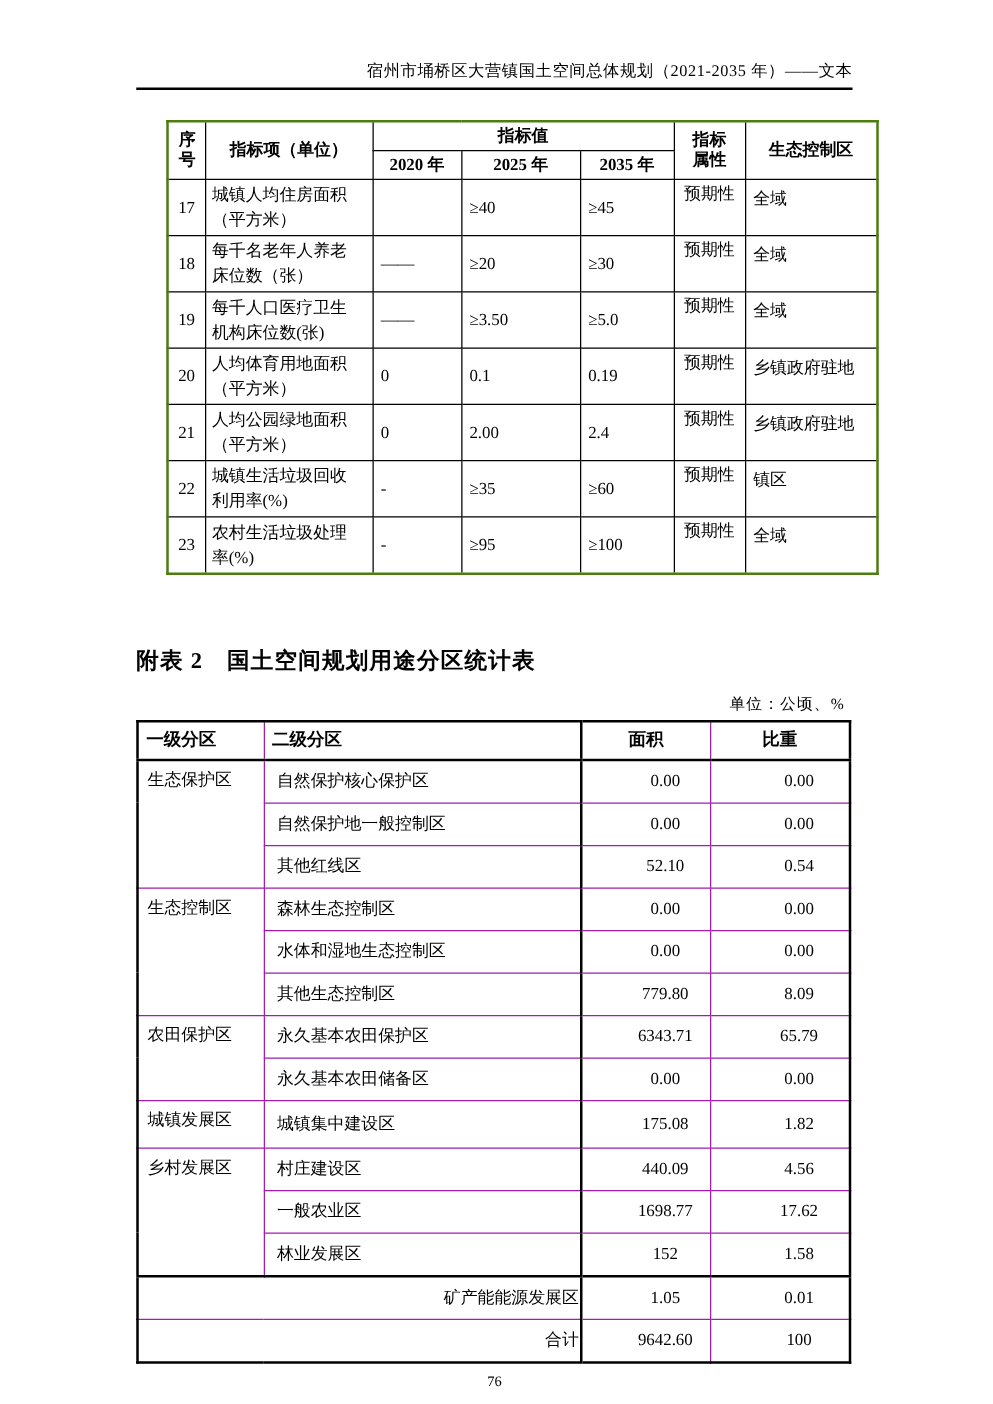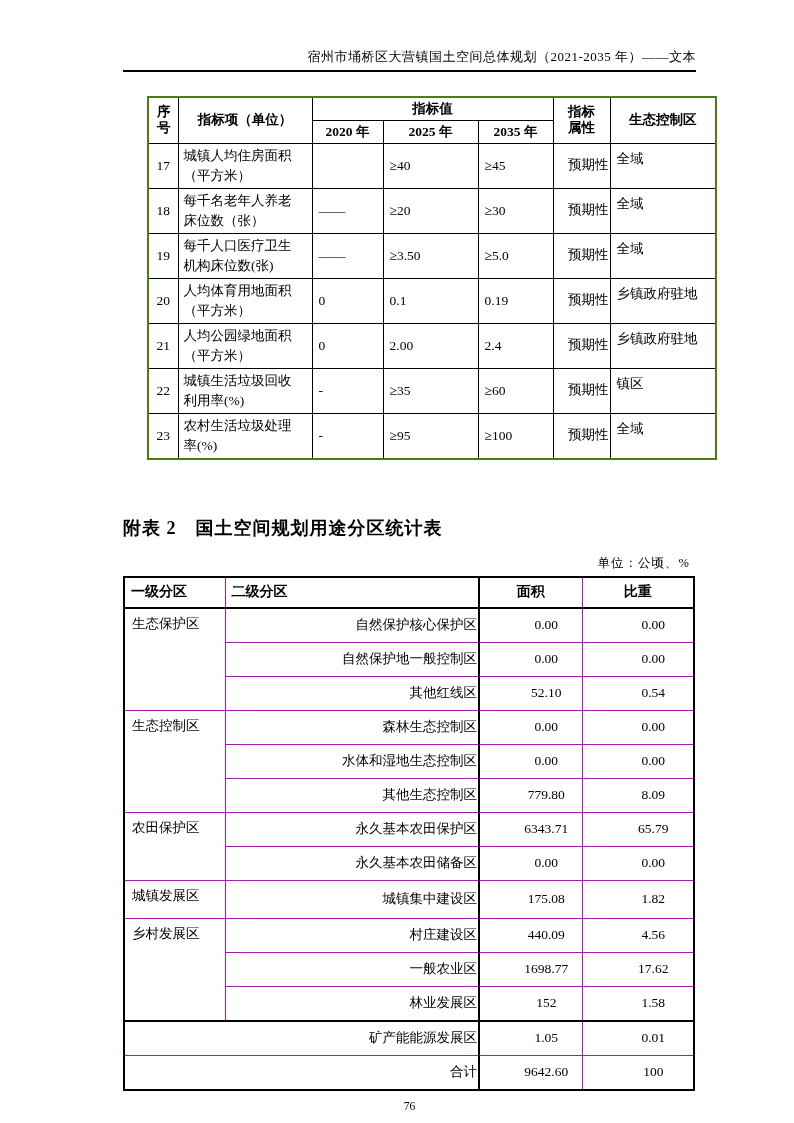--- a/index.html
+++ b/index.html
@@ -4,21 +4,21 @@
 <style>
   html, body { margin:0; padding:0; background:#ffffff; }
   .page {
     position:relative;
     width:794px; height:1123px;
     background:#ffffff;
     color:#000;
     font-family:"Liberation Serif","DejaVu Serif",serif;
     overflow:hidden;
   }
-  .content { position:absolute; left:123px; top:45px; width:573px; }
+  .content { position:absolute; left:109px; top:45px; width:573px; }
 
   .doc-header {
     text-align:right;
     font-size:13px;
     line-height:24px;
     height:25px;
     border-bottom:2px solid #000;
     letter-spacing:0.5px;
   }
 
@@ -41,21 +41,21 @@
     font-size:13.5px;
     padding:0 2px;
     line-height:16px;
   }
   .t1 th.h-no   { padding:0 8px; }
   .t1 th.h-attr { padding:0 10px; }
   .t1 tbody tr { height:42px; }
   .t1 td.c-no    { text-align:center; vertical-align:middle; }
   .t1 td.c-item  { text-align:left; vertical-align:middle; padding:2px 8px 2px 5px; line-height:20px; }
   .t1 td.c-val   { text-align:left; vertical-align:middle; padding-left:6px; }
-  .t1 td.c-attr  { text-align:right; vertical-align:top; padding-top:12px; }
+  .t1 td.c-attr  { text-align:center; vertical-align:top; padding-top:2px; }
   .t1 td.c-level { text-align:left; vertical-align:top; padding:6px 2px 0 6px; }
 
   
   .t2-title {
     margin-top:56px;
     text-align:left;
     font-size:18px;
     font-weight:bold;
     letter-spacing:1px;
   }
@@ -82,21 +82,21 @@
     font-weight:bold;
     font-size:14px;
     vertical-align:middle;
     border-bottom:2px solid #000;
     padding:0 6px;
   }
   .t2 th.h-left { text-align:left; }
   .t2 th.h-center { text-align:center; }
   .t2 td { height:31px; }
   .t2 td.c-group { text-align:left; vertical-align:top; padding:6px 2px 0 7px; }
-  .t2 td.c-sub   { text-align:right; vertical-align:middle; padding-left:10px; }
+  .t2 td.c-sub   { text-align:left; vertical-align:middle; padding-left:10px; }
   .t2 td.c-area, .t2 td.c-share { text-align:center; vertical-align:middle;padding-left:32px; }
   .t2 .bl2 { border-left:2px solid #000; }
   .t2 tr.span-first td { border-top:2px solid #000; }
   .t2 td.c-span-name { text-align:right; vertical-align:middle; padding-left:7px; }
 
   .page-footer {
     margin-top:9px;
     text-align:center;
     font-size:11.5px;
   }

